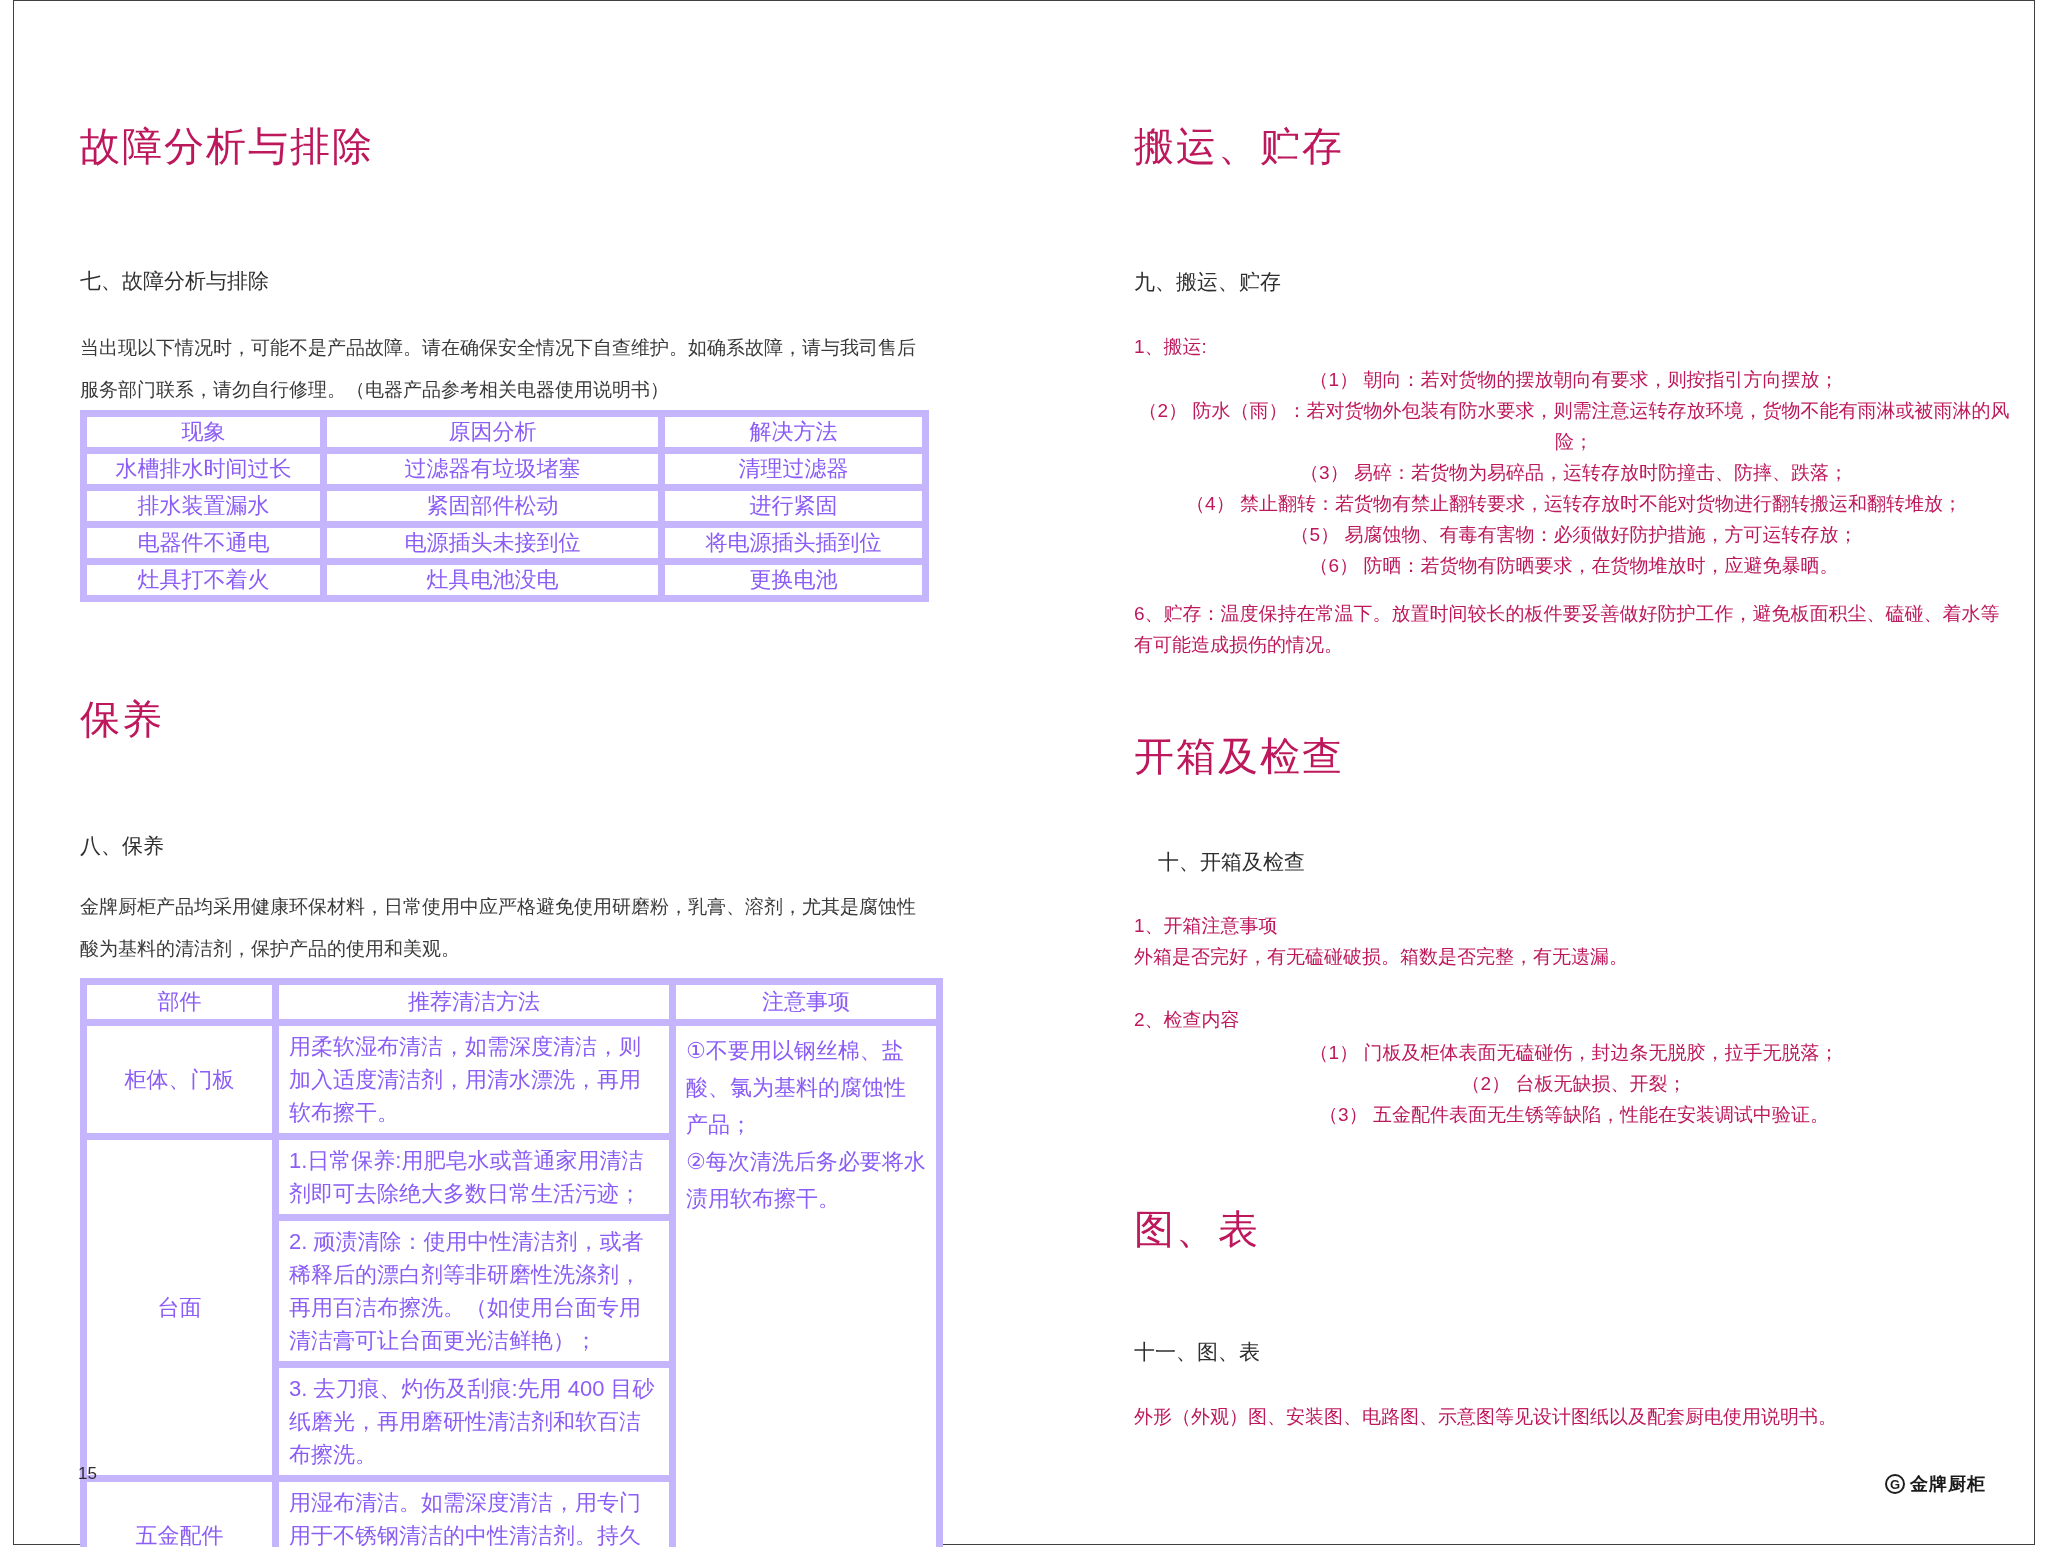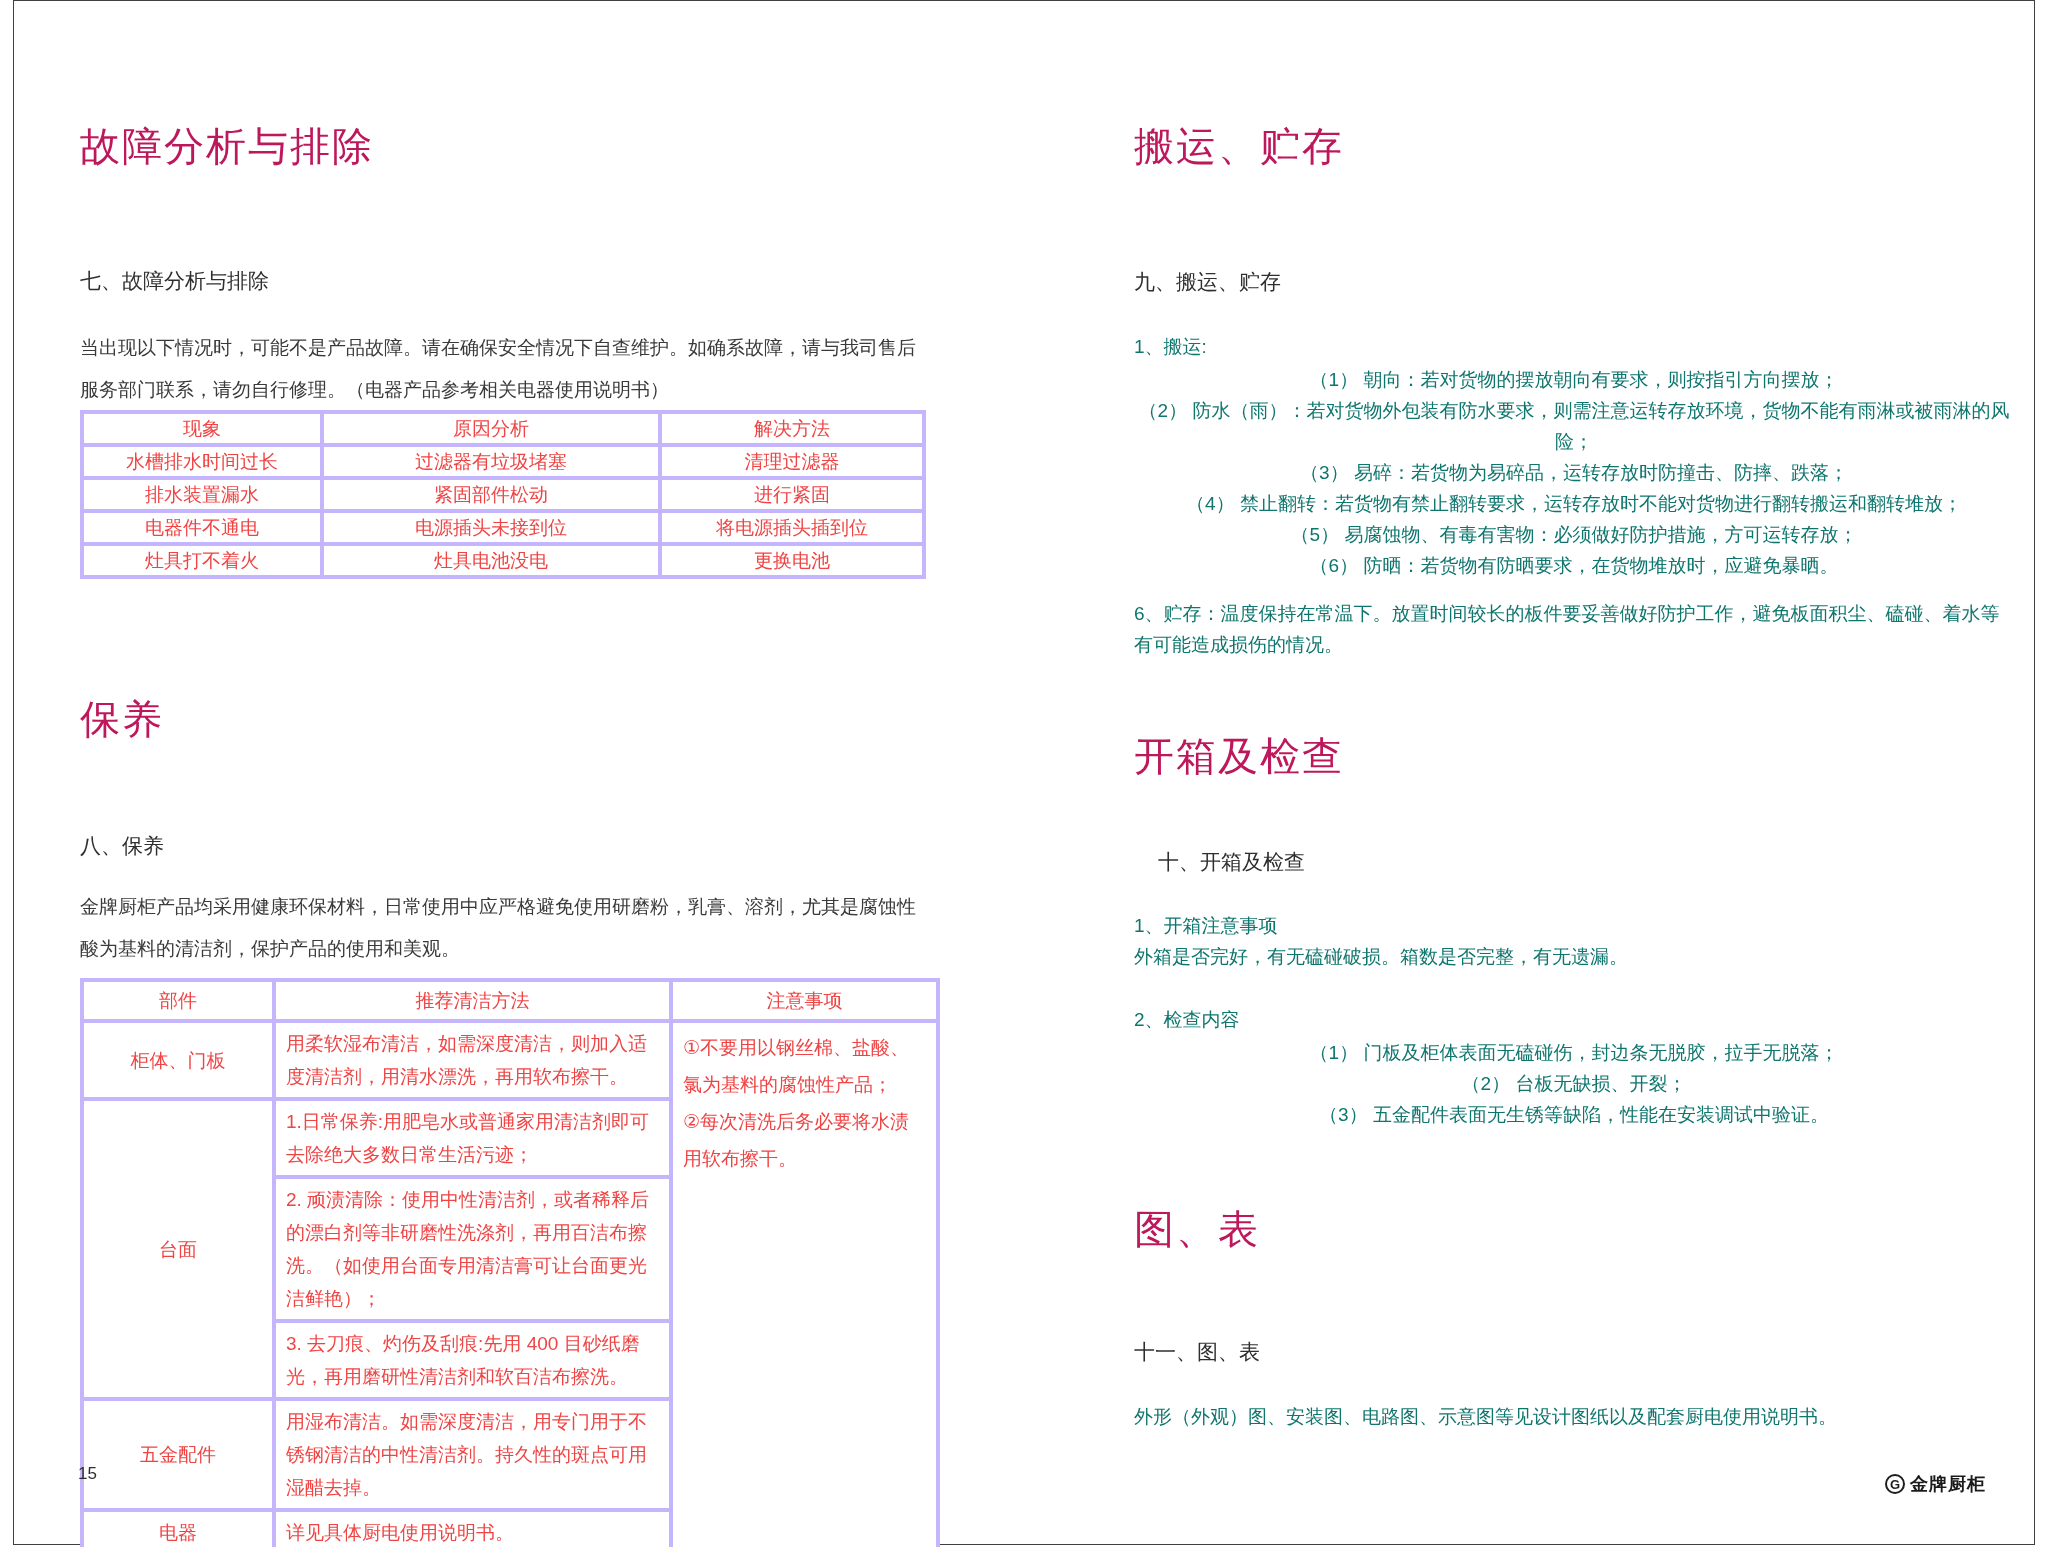--- a/index.html
+++ b/index.html
@@ -15,24 +15,24 @@
     position:absolute; left:13px; top:0; width:2022px; height:1545px;
     border:1px solid #3f3f3f;
   }
   .abs { position:absolute; }
   .h1 {
     font-size:40px; font-weight:500; color:#be185d; letter-spacing:2px;
     white-space:nowrap;
   }
   .sub { font-size:21px; color:#2f2f2f; white-space:nowrap; }
   .body { font-size:19px; color:#3a3a3a; line-height:42px; }
-  .line { font-size:19px; color:#0f766e; line-height:31px; }
+  .line { font-size:19px; color:#be185d; line-height:31px; }
   .items .line { display:block;text-align:center; }
   table { border-collapse:collapse; table-layout:fixed; background:#fff; }
-  th,td { border:4px solid #c4b5fd; font-size:19px; font-weight:normal; color:#ef4444; }
+  th,td { border:7px solid #c4b5fd; font-size:22px; font-weight:normal; color:#8b5cf6; }
   .t1 th,.t1 td { text-align:center; height:33px; padding:0 6px; overflow:hidden; }
   .t2 th { text-align:center; height:41px; }
   .t2 td { padding:4px 10px; line-height:33px; vertical-align:middle; }
   .t2 .part { text-align:center; }
   .t2 .notes { vertical-align:top; line-height:37px; padding-top:6px; }
   .pageno { font-size:17px; color:#2e2e2e; }
   .logo { display:flex; align-items:center; gap:5px; }
   .logo .g {
     width:20px; height:20px; border:2px solid #1e1e1e; border-radius:50%;
     font-size:13px; font-weight:bold; color:#1e1e1e;

